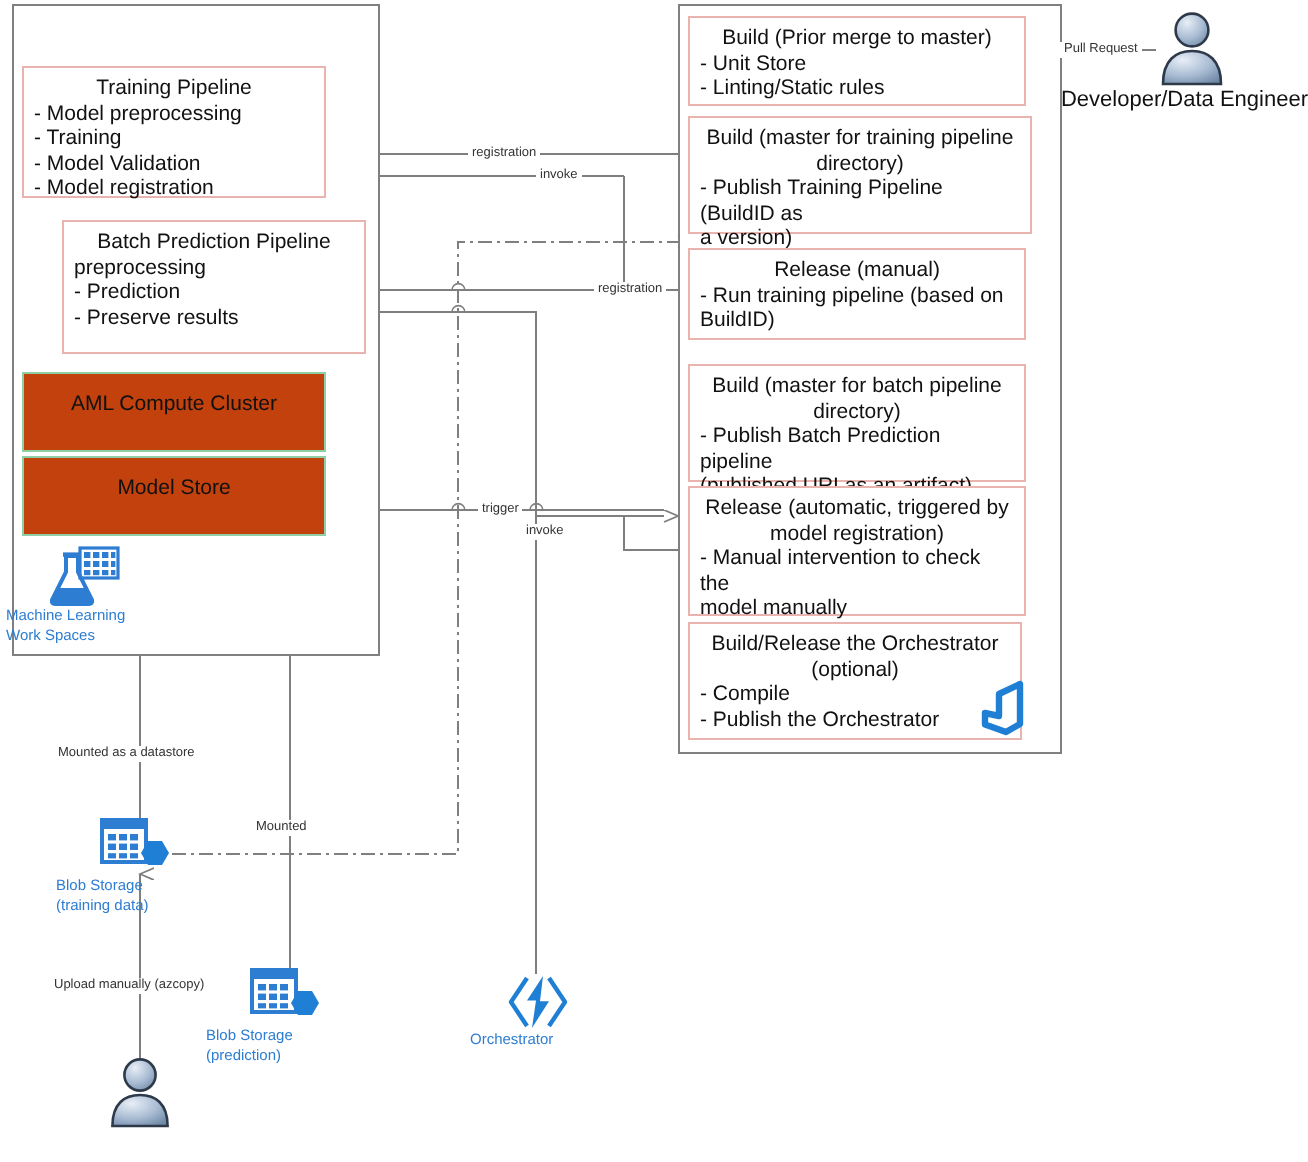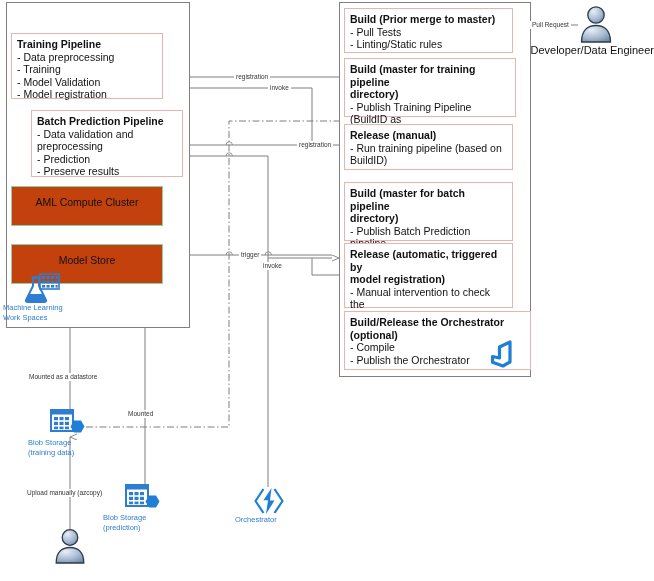--- a/index.html
+++ b/index.html
@@ -16,21 +16,21 @@
   }
   .pink-box{
     position:absolute;border:1px solid #e8b4ad;background:#ffffff;box-sizing:border-box;
     padding:4px 5px 3px 5px;
   }
   .green-box{
     position:absolute;border:1px solid #8fcfa5;background:#c2410c;box-sizing:border-box;
     display:flex;align-items:flex-start;justify-content:center;padding-top:9px;
   }
   .box-title{
-    font-weight:bold;font-size:10.5px;line-height:12.6px;color:#111;display:block;
+    font-weight:normal;font-size:10.5px;line-height:12.6px;color:#111;display:block;text-align:center;
   }
   .box-line{
     font-size:10.5px;line-height:12.6px;color:#111;display:block;
   }
   .green-label{font-size:10.5px;color:#111;}
 
   .edge-label{
     position:absolute;font-size:6.5px;color:#333;background:#ffffff;
     padding:0 2px;white-space:nowrap;line-height:8px;
   }
@@ -99,39 +99,38 @@
       <path d="M226,156 a3.2,3.2 0 0 1 6.4,0" stroke-width="0.8"></path>
       <path d="M226,255 a3.2,3.2 0 0 1 6.4,0" stroke-width="0.8"></path>
       <path d="M265,255 a3.2,3.2 0 0 1 6.4,0" stroke-width="0.8"></path>
     </g>
   </svg>
 
   <div class="container-box" style="left:6px;top:2px;width:184px;height:326px;"></div>
 
   <div class="pink-box" style="left:11px;top:33px;width:152px;height:66px;">
     <span class="box-title">Training Pipeline</span>
-    <span class="box-line">- Data preprocessing</span>
+    <span class="box-line">- Model preprocessing</span>
     <span class="box-line">- Training</span>
     <span class="box-line">- Model Validation</span>
     <span class="box-line">- Model registration</span>
   </div>
 
   <div class="pink-box" style="left:11px;top:110px;width:152px;height:67px;margin-left:20px;">
     <span class="box-title">Batch Prediction Pipeline</span>
-    <span class="box-line">- Data validation and</span>
     <span class="box-line">preprocessing</span>
     <span class="box-line">- Prediction</span>
     <span class="box-line">- Preserve results</span>
   </div>
 
   <div class="green-box" style="left:11px;top:186px;width:152px;height:40px;">
     <span class="green-label">AML Compute Cluster</span>
   </div>
 
-  <div class="green-box" style="left:11px;top:244px;width:152px;height:40px;text-align:center;">
+  <div class="green-box" style="left:11px;top:228px;width:152px;height:40px;text-align:center;">
     <span class="green-label">Model Store</span>
   </div>
 
   <div class="icon-wrap" style="left:25px;top:273px;width:36px;height:30px;">
     <svg width="36" height="30" viewBox="0 0 36 30">
       <g fill="#2d7dd2">
         <rect x="15" y="1" width="19" height="15" fill="none" stroke="#2d7dd2" stroke-width="1.6"></rect>
         <g fill="#2d7dd2">
           <rect x="17" y="3" width="3.2" height="3"></rect>
             <rect x="21.5" y="3" width="3.2" height="3"></rect>
@@ -154,21 +153,21 @@
   </div>
   <div class="azure-label" style="left:3px;top:303px;width:80px;">
     <span>Machine Learning</span><br>
     <span>Work Spaces</span>
   </div>
 
   <div class="container-box" style="left:339px;top:2px;width:192px;height:375px;"></div>
 
   <div class="pink-box" style="left:344px;top:8px;width:169px;height:45px;">
     <span class="box-title">Build (Prior merge to master)</span>
-    <span class="box-line">- Pull Tests</span>
+    <span class="box-line">- Unit Store</span>
     <span class="box-line">- Linting/Static rules</span>
   </div>
 
   <div class="pink-box" style="left:344px;top:58px;width:172px;height:59px;">
     <span class="box-title">Build (master for training pipeline</span>
     <span class="box-title">directory)</span>
     <span class="box-line">- Publish Training Pipeline (BuildID as</span>
     <span class="box-line">a version)</span>
   </div>
 
@@ -186,21 +185,21 @@
   </div>
 
   <div class="pink-box" style="left:344px;top:243px;width:169px;height:65px;">
     <span class="box-title">Release (automatic, triggered by</span>
     <span class="box-title">model registration)</span>
     <span class="box-line">- Manual intervention to check the</span>
     <span class="box-line">model manually</span>
     <span class="box-line">- Update Orchestrator parameters</span>
   </div>
 
-  <div class="pink-box" style="left:344px;top:311px;width:187px;height:59px;">
+  <div class="pink-box" style="left:344px;top:311px;width:167px;height:59px;">
     <span class="box-title">Build/Release the Orchestrator</span>
     <span class="box-title">(optional)</span>
     <span class="box-line">- Compile</span>
     <span class="box-line">- Publish the Orchestrator</span>
     <span class="icon-wrap" style="left:143px;top:28px;width:26px;height:28px;">
       <svg width="26" height="28" viewBox="0 0 26 28">
         <path d="M22,2 L22,22 L15,26 L4.5,22.2 L4.5,16.5 L11.5,18 L11.5,7 Z" fill="none" stroke="#1f7fd4" stroke-width="3.2" stroke-linejoin="round"></path>
       </svg>
     </span>
   </div>

